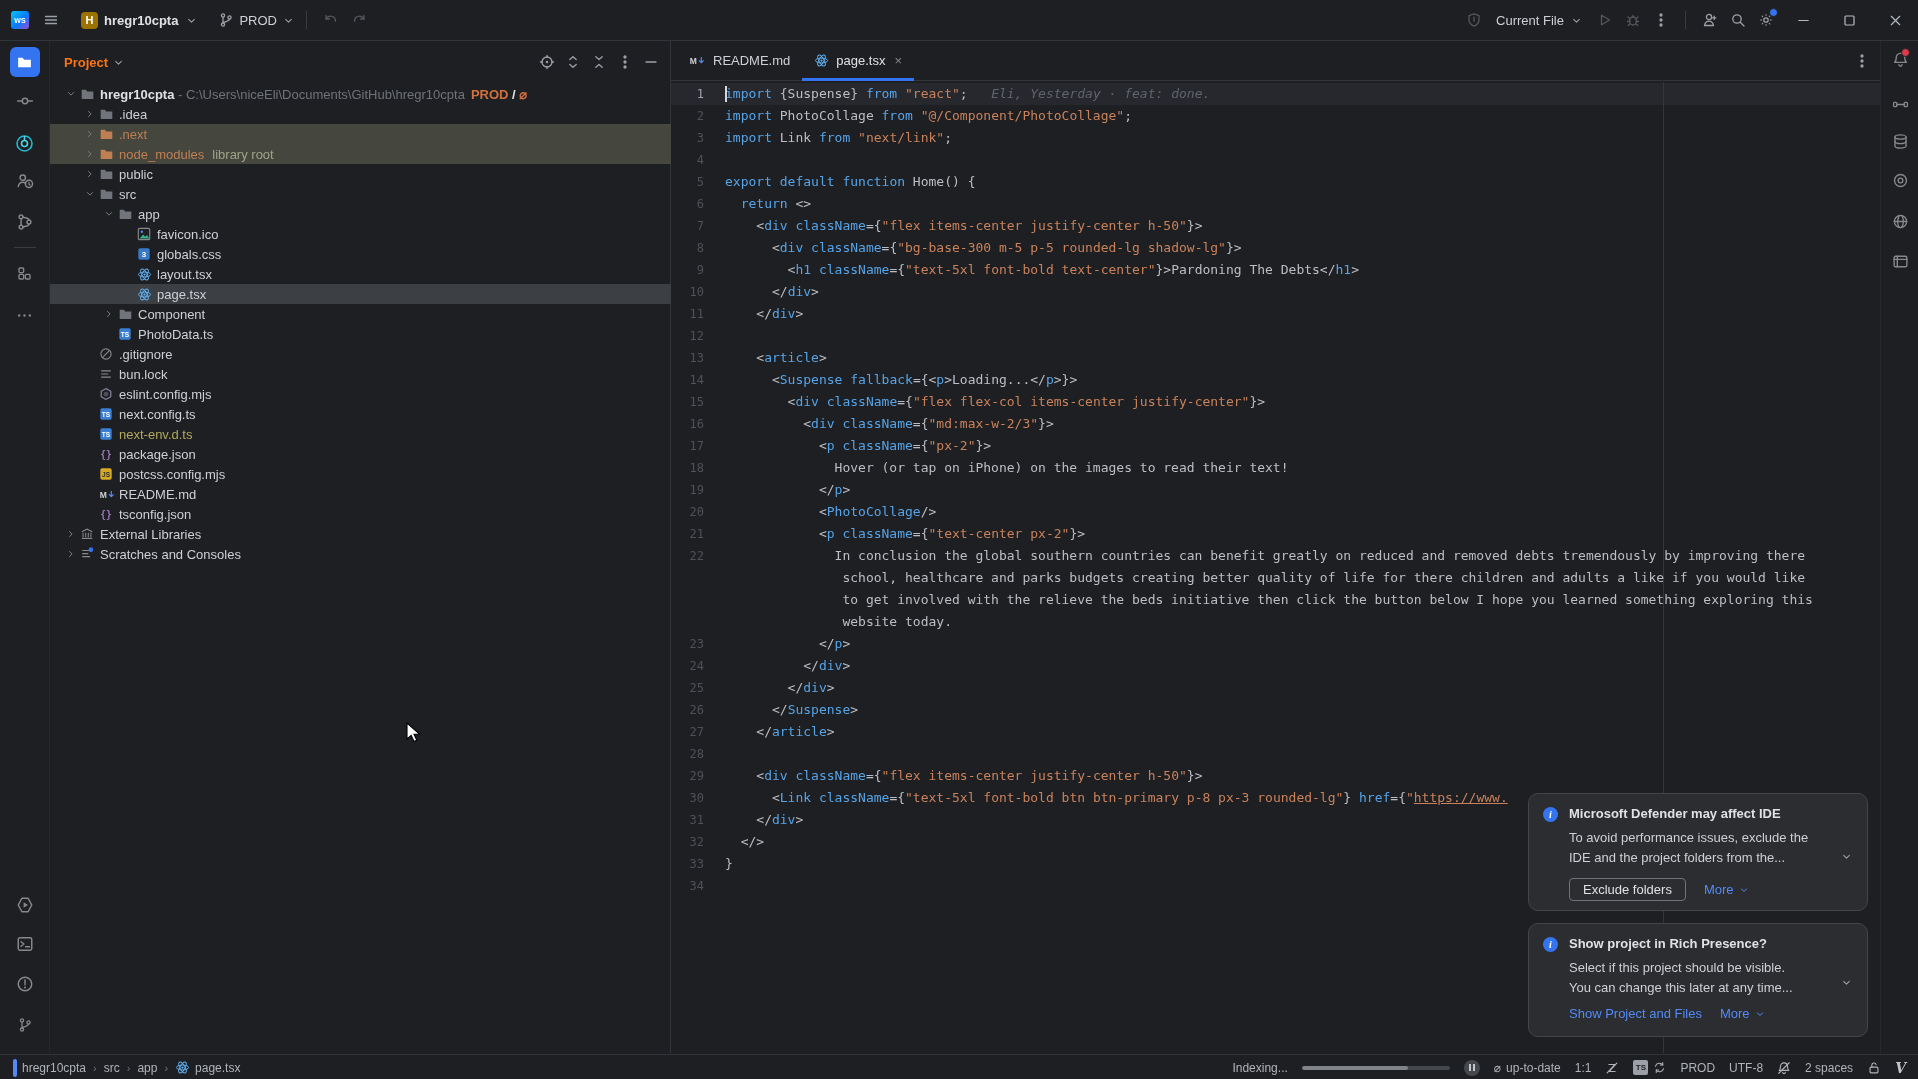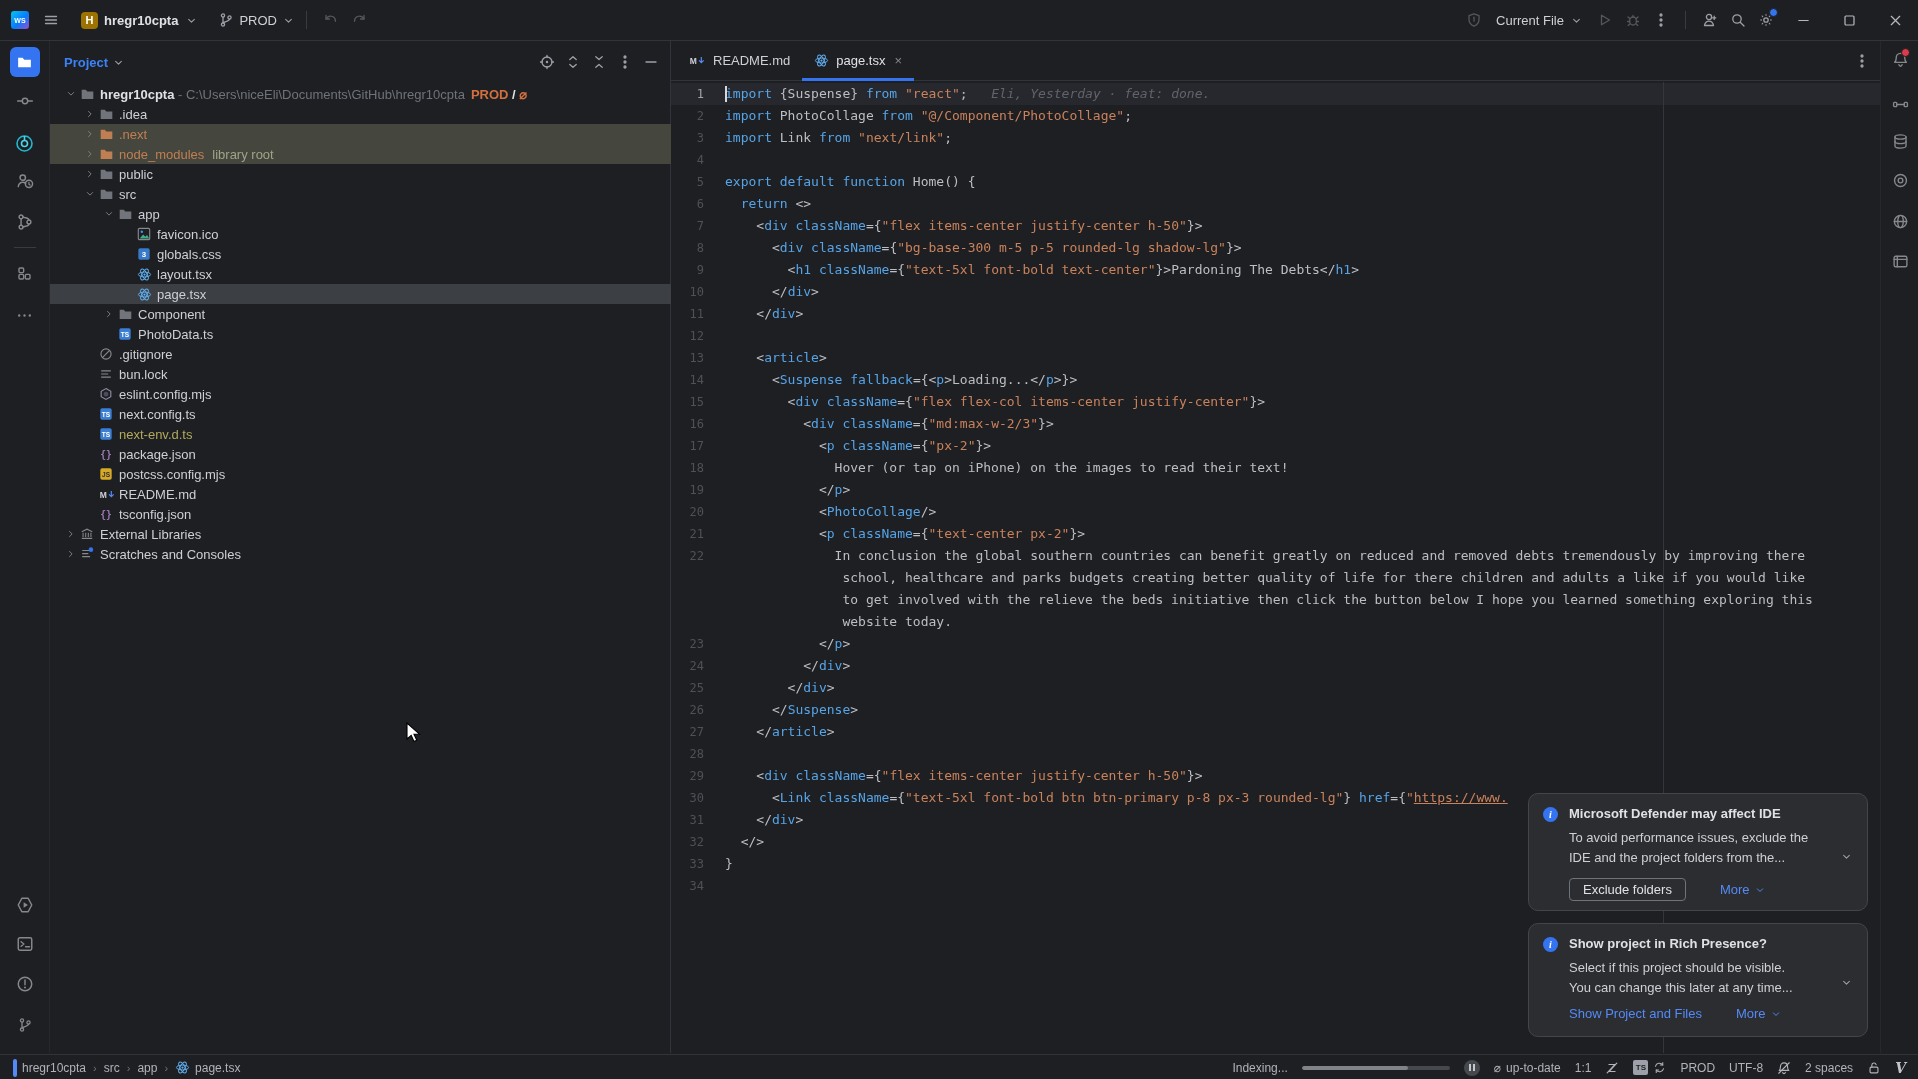--- a/index.html
+++ b/index.html
@@ -34,21 +34,21 @@
   .st-ico{position:absolute;left:50%;transform:translate(-50%,-50%);width:30px;height:30px;border-radius:6px;
           display:flex;align-items:center;justify-content:center;color:#87888C;}
   .st-ico.active{background:#3574F0;color:#fff;}
   .st-div{position:absolute;left:50%;transform:translateX(-50%);width:22px;height:1px;background:#393B40;}
   .red-dot{position:absolute;right:5px;top:4px;width:7px;height:7px;border-radius:50%;background:#DB3B4B;border:1.5px solid #1E1F22;}
   .blue-dot{position:absolute;right:2px;top:2px;width:7px;height:7px;border-radius:50%;background:#3574F0;border:1.5px solid #1E1F22;}
 
   
   .proj-panel{left:50px;top:41px;width:620px;height:1012px;background:#1E1F22;border-right:1px solid #313438;}
   .pp-header{position:absolute;left:0;top:0;width:100%;height:42px;display:flex;align-items:center;}
-  .pp-title{margin-left:14px;font-weight:700;color:#3b82f6;display:flex;align-items:center;gap:4px;}
+  .pp-title{margin-left:14px;font-weight:700;color:#f97316;display:flex;align-items:center;gap:4px;}
   .pp-actions{margin-left:auto;margin-right:8px;display:flex;align-items:center;gap:4px;color:#9DA0A8;}
   .pp-actions .tb-ico{width:22px;height:22px;}
   .tree{position:absolute;left:0;top:43px;width:100%;}
   .tree-row{position:absolute;left:0;width:100%;height:20px;display:flex;align-items:center;
             white-space:pre;cursor:default;}
   .tree-row.selected{background:#3C3F44;}
   .tree-row.excluded{background:#45463E;}
   .tr-chev{width:18px;display:inline-flex;justify-content:center;color:#7A7E85;flex:0 0 auto;}
   .tr-ico{width:20px;display:inline-flex;justify-content:flex-start;align-items:center;flex:0 0 auto;}
   .tr-label{color:#CED0D6;}
@@ -87,21 +87,21 @@
 
   
   .notif{position:absolute;width:340px;background:#2B2D30;border:1px solid #43454A;border-radius:10px;
          box-sizing:border-box;padding:12px 14px 12px 14px;z-index:30;}
   .notif-title{font-weight:700;color:#DFE1E5;margin-left:26px;margin-bottom:7px;}
   .notif-info{position:absolute;left:14px;top:13px;width:15px;height:15px;border-radius:50%;background:#3574F0;
               color:#fff;font-size:10px;font-weight:700;display:flex;align-items:center;justify-content:center;
               font-family:"Liberation Serif",serif;font-style:italic;}
   .notif-body{margin-left:26px;color:#CED0D6;line-height:20px;width:250px;}
   .notif-chev{position:absolute;right:14px;top:56px;color:#9DA0A8;}
-  .notif-actions{margin-left:26px;margin-top:10px;display:flex;align-items:center;gap:34px;}
+  .notif-actions{margin-left:26px;margin-top:10px;display:flex;align-items:center;gap:18px;}
   .notif-btn{border:1px solid #6F737A;border-radius:4px;background:transparent;color:#DFE1E5;
              font-size:13px;padding:3px 13px;font-family:inherit;}
   .notif-link{color:#548AF7;display:inline-flex;align-items:center;gap:4px;}
 
   
   .statusbar{left:0;top:1054px;width:1918px;height:25px;background:#1E1F22;border-top:1px solid #313438;
              display:flex;align-items:center;font-size:12px;color:#B0B3BA;}
   .crumbs{display:flex;align-items:center;gap:7px;margin-left:13px;}
   .crumb{display:flex;align-items:center;gap:5px;}
   .crumb-sep{color:#6F737A;font-size:11px;}

